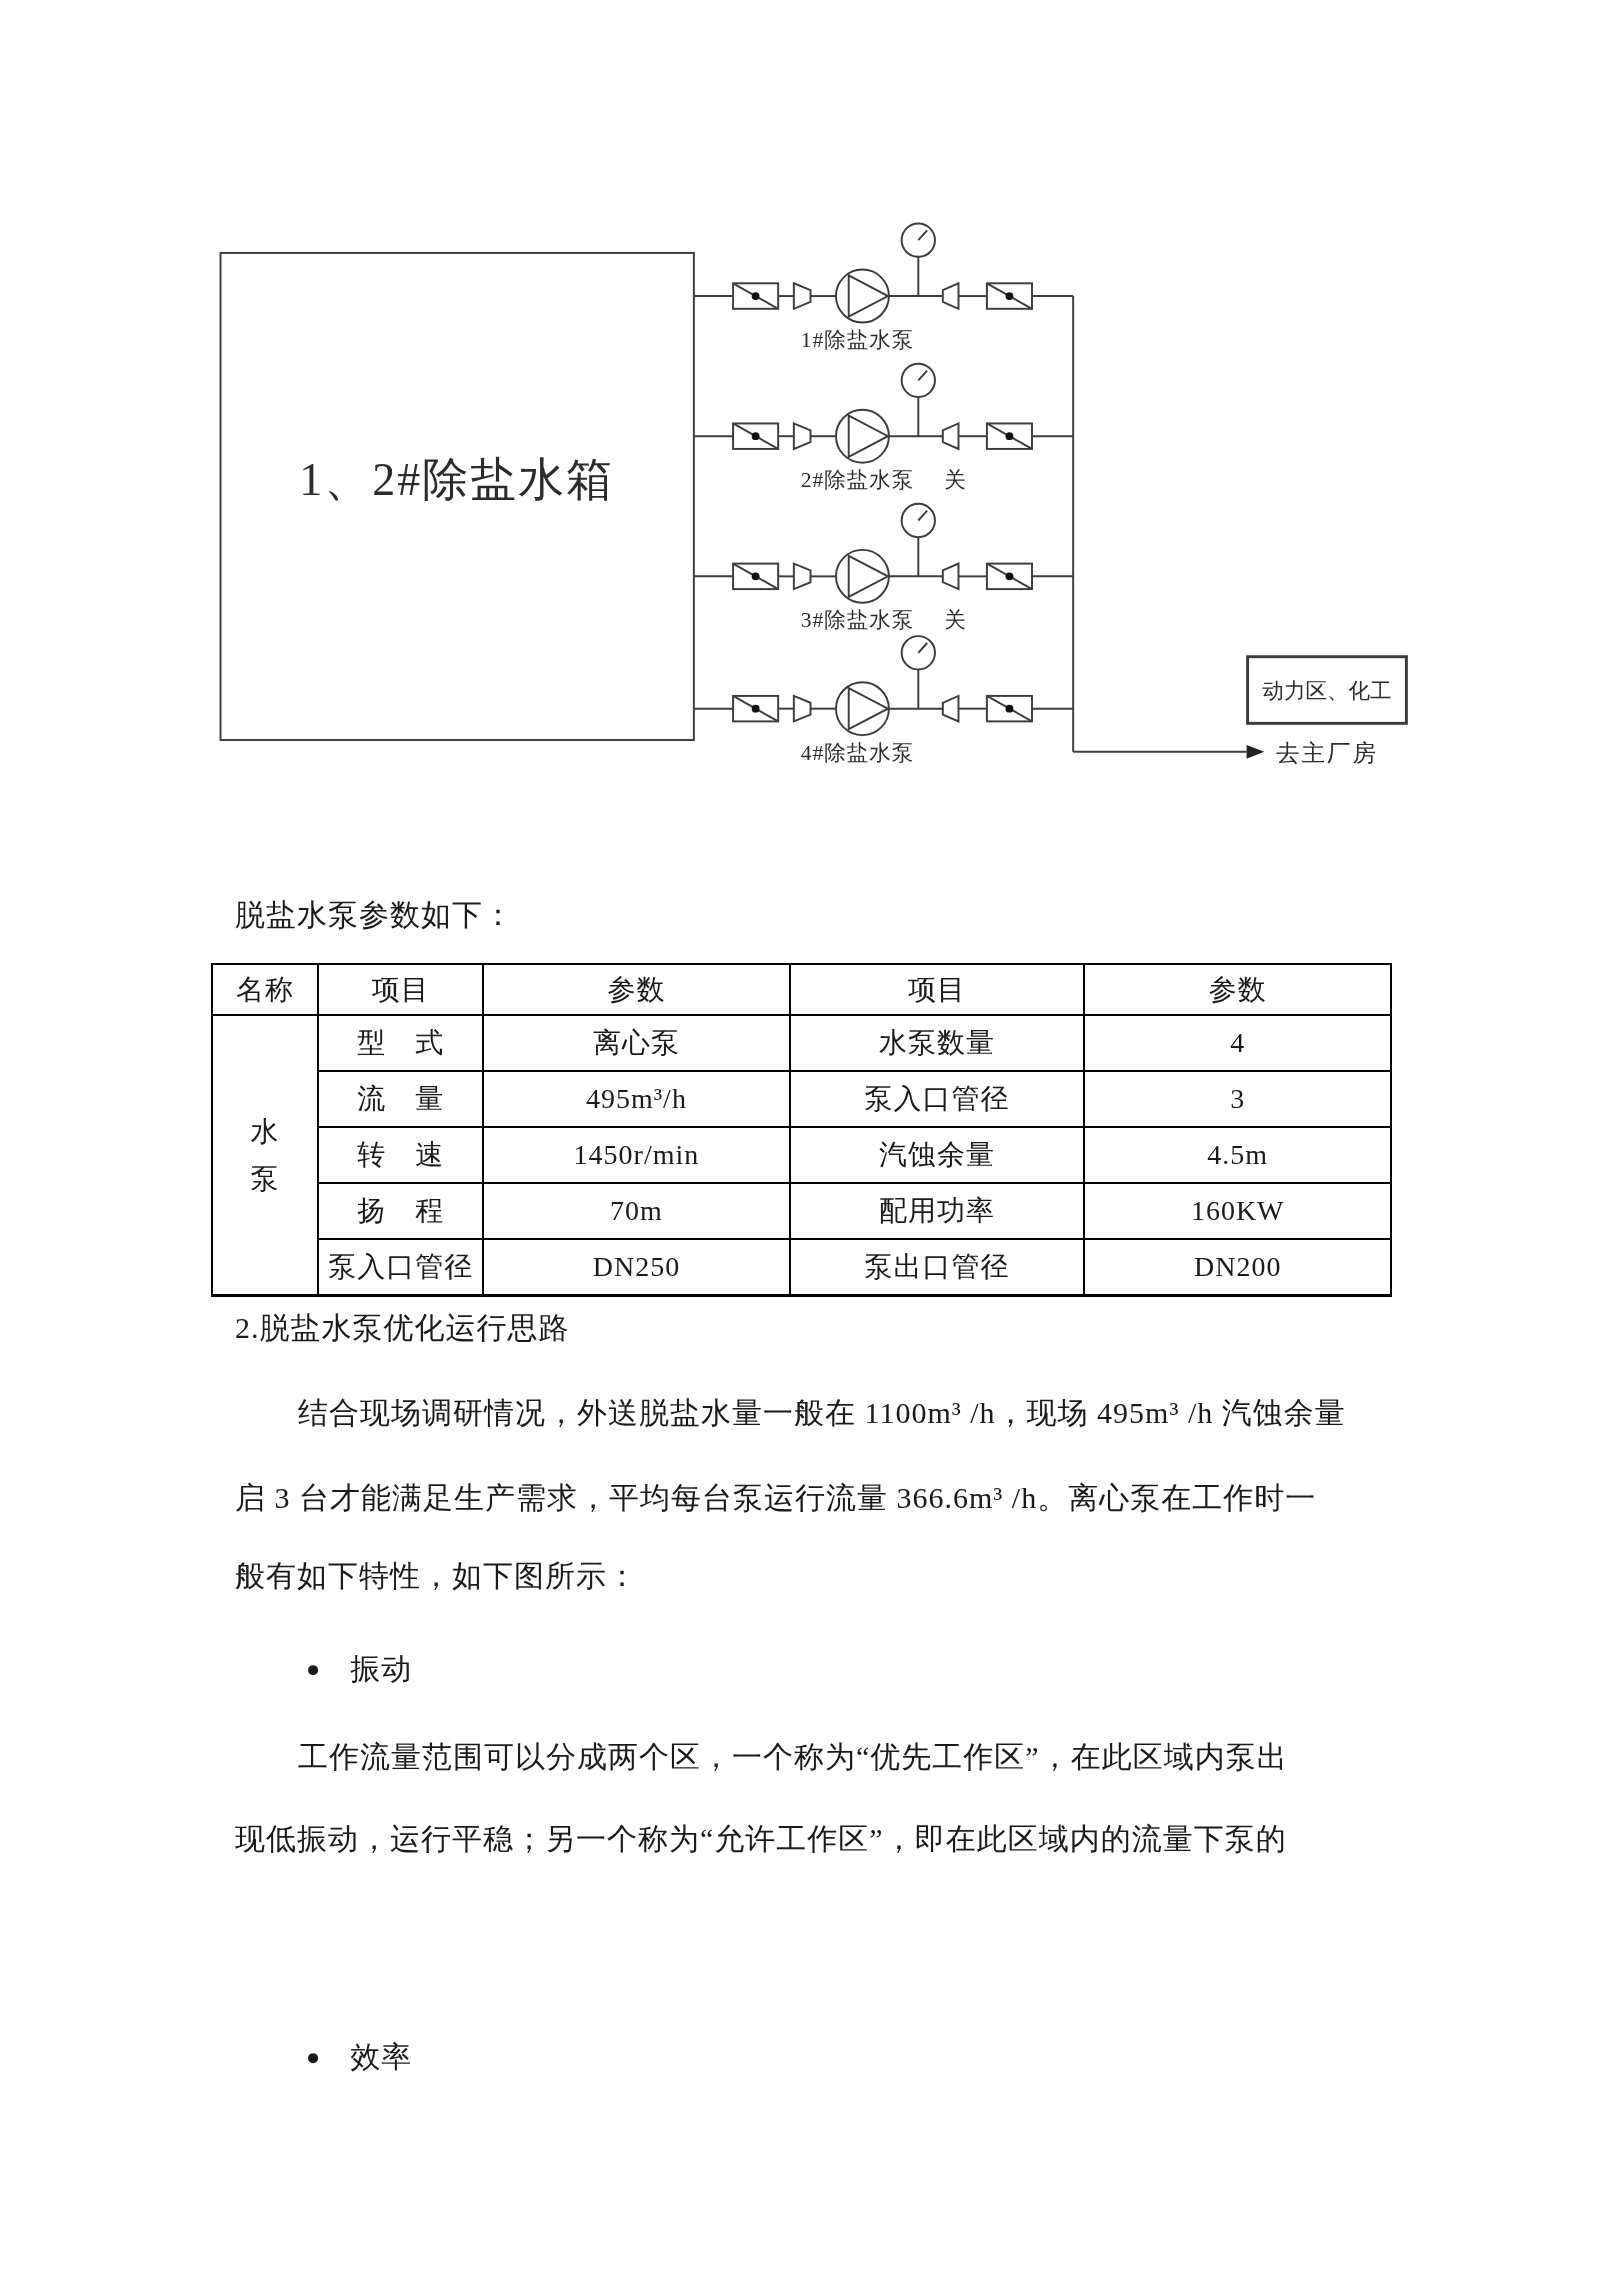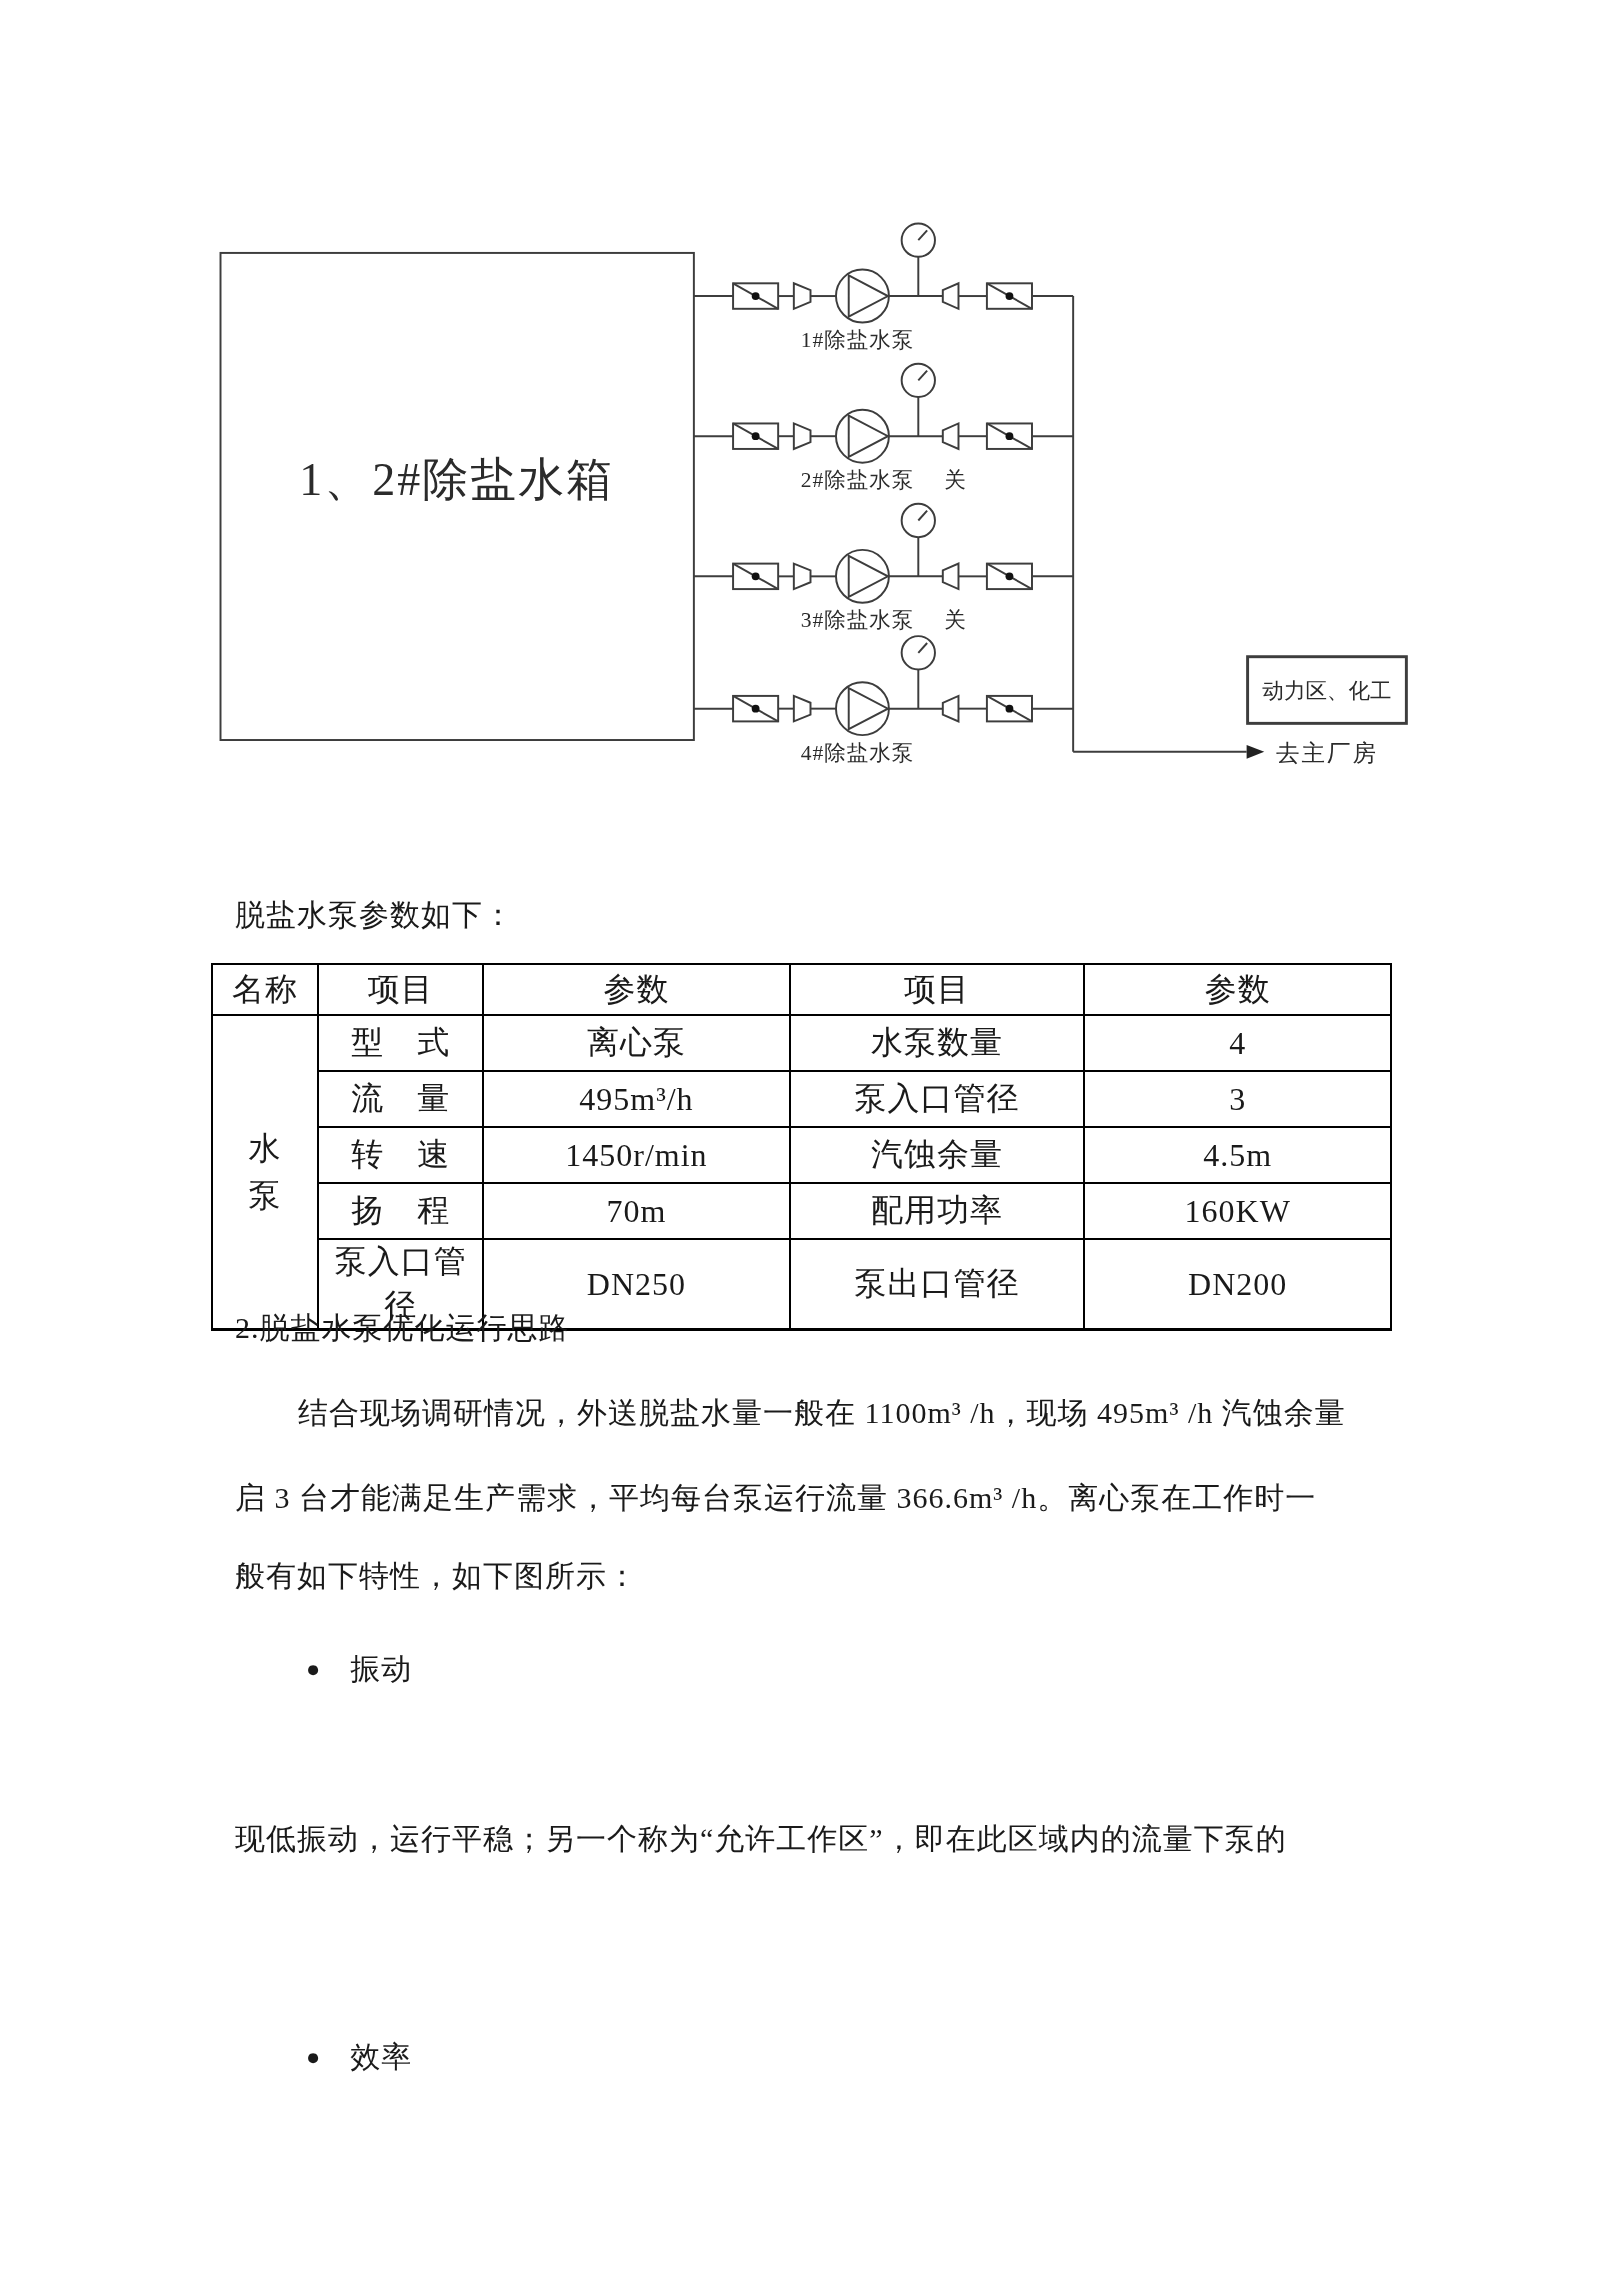--- a/index.html
+++ b/index.html
@@ -41,21 +41,21 @@
     margin-right:29px;
     transform:translateY(-2px);
   }
   
   .param-table{
     position:absolute;
     left:211px;top:963px;
     width:1181px;
     border-collapse:collapse;
     table-layout:fixed;
-    font-size:32px;
+    font-size:28px;
   }
   .param-table td{
     border:2px solid #000;
     text-align:center;
     vertical-align:middle;
     padding:0;
     height:54px;
     letter-spacing:1px;
   }
   .param-table tr.hdr td{height:49px;}
@@ -277,20 +277,21 @@
   <div class="textline" style="left:235px;top:1307px;">2.脱盐水泵优化运行思路</div>
 
   <div class="textline" style="left:298px;top:1392px;">结合现场调研情况，外送脱盐水量一般在 1100m³ /h，现场 495m³ /h 汽蚀余量</div>
   <div class="textline" style="left:235px;top:1477px;">启 3 台才能满足生产需求，平均每台泵运行流量 366.6m³ /h。离心泵在工作时一</div>
   <div class="textline" style="left:235px;top:1555px;">般有如下特性，如下图所示：</div>
 
   <div class="textline bullet-line" style="left:306px;top:1648px;text-align:right;">
     <span class="bullet">●</span><span>振动</span>
   </div>
 
+  <div class="textline" style="left:298px;top:1736px;">工作流量范围可以分成两个区，一个称为“优先工作区”，在此区域内泵出</div>
   <div class="textline" style="left:235px;top:1818px;">现低振动，运行平稳；另一个称为“允许工作区”，即在此区域内的流量下泵的</div>
 
   <div class="textline bullet-line" style="left:306px;top:1988px;margin-top:48px;">
     <span class="bullet">●</span><span>效率</span>
   </div>
 
 </div>
 
 
 </body></html>

